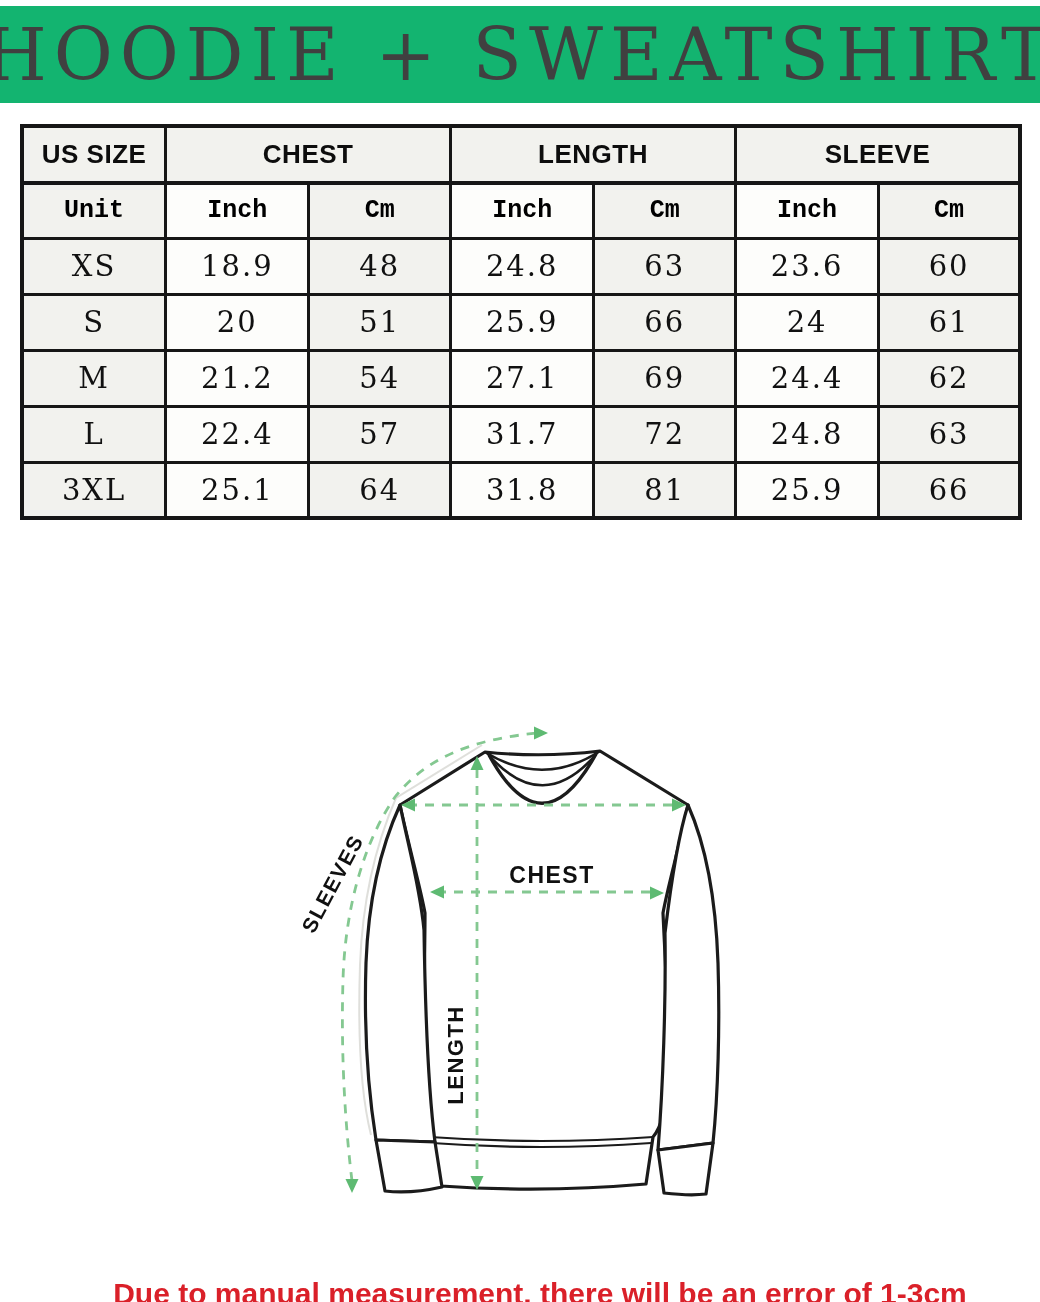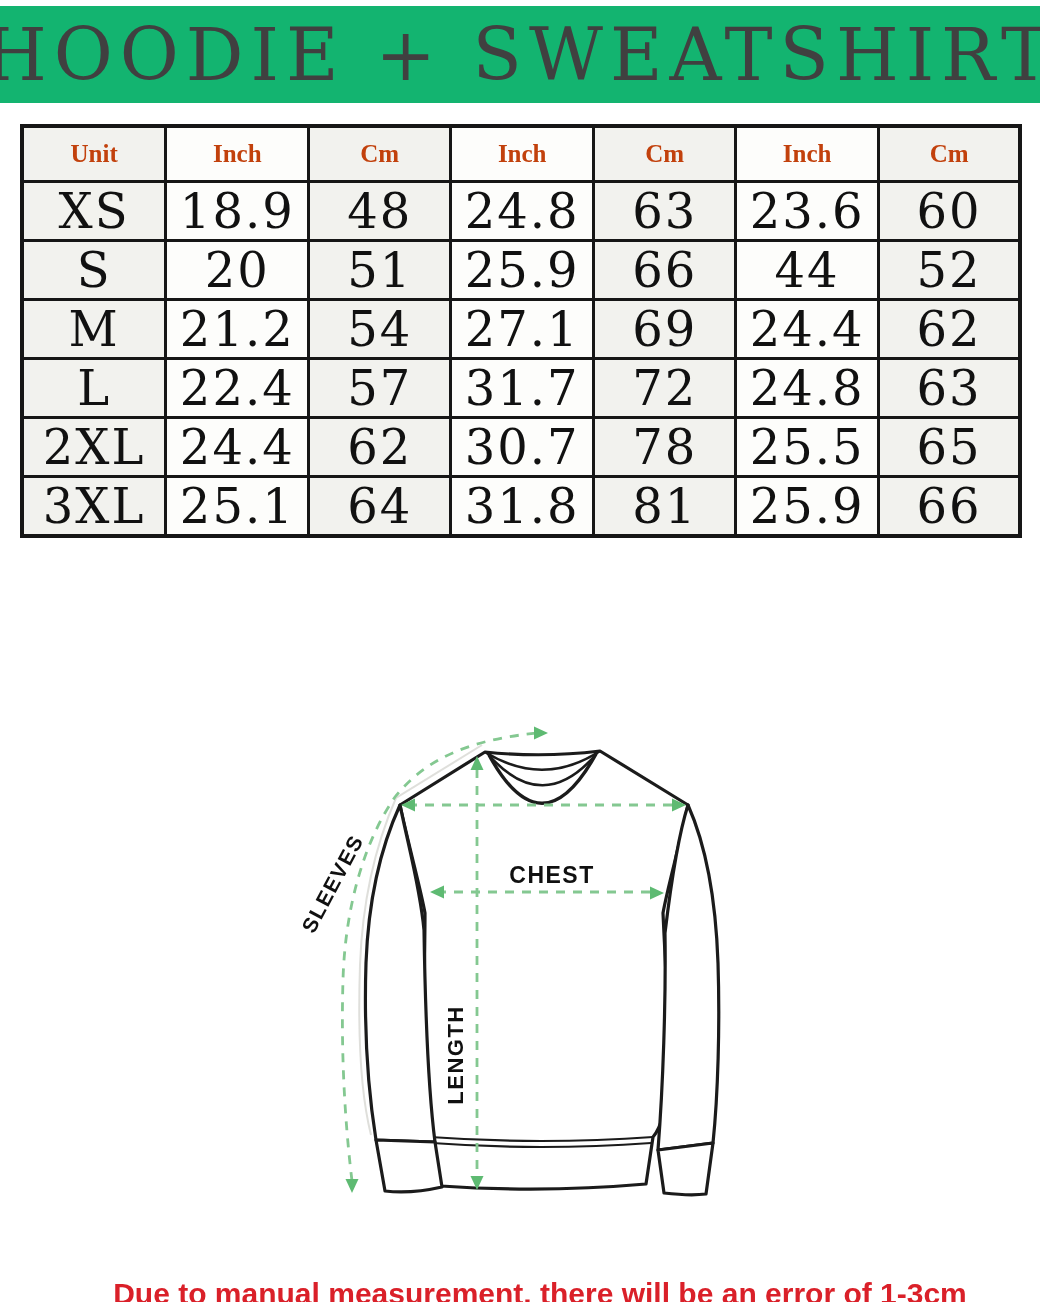--- a/index.html
+++ b/index.html
@@ -49,30 +49,30 @@
     font-family: "Liberation Sans", sans-serif;
     font-weight: bold;
     font-size: 26px;
     letter-spacing: 0.5px;
     color: #0d0d0d;
     background: #f2f2ee;
     border-bottom-width: 4px;
   }
   .size-table thead tr.unit-row th {
     height: 55px;
-    font-family: Liberation Serif, serif;
+    font-family: Liberation Mono, monospace;
     font-weight: bold;
     font-size: 25px;
-    color: #c2410c;
+    color: #000000;
   }
   .size-table tbody th, .size-table tbody td {
     height: 56px;
     font-family: "DejaVu Serif", "Liberation Serif", serif;
     font-weight: 400;
-    font-size: 48px;
+    font-size: 29px;
     letter-spacing: 2px;
     color: #111111;
   }
   
   .size-table tr.unit-row th:nth-child(odd),
   .size-table tbody tr :nth-child(odd) { background: #f2f2ee; }
   .size-table tr.unit-row th:nth-child(even),
   .size-table tbody tr :nth-child(even) { background: #fdfdfb; }
 
   
@@ -119,20 +119,26 @@
   <colgroup>
     <col style="width:14.4%">
     <col style="width:14.35%">
       <col style="width:14.2%">
     <col style="width:14.35%">
       <col style="width:14.2%">
     <col style="width:14.35%">
       <col style="width:14.15%">
   </colgroup>
   <thead>
+    <tr class="group-row">
+      <th>US SIZE</th>
+      <th colspan="2">CHEST</th>
+      <th colspan="2">LENGTH</th>
+      <th colspan="2">SLEEVE</th>
+    </tr>
     <tr class="unit-row">
       <th>Unit</th>
       <th>Inch</th>
       <th>Cm</th>
       <th>Inch</th>
       <th>Cm</th>
       <th>Inch</th>
       <th>Cm</th>
     </tr>
   </thead>
@@ -145,49 +151,40 @@
         <td>63</td>
         <td>23.6</td>
         <td>60</td>
       </tr>
       <tr>
         <th>S</th>
         <td>20</td>
         <td>51</td>
         <td>25.9</td>
         <td>66</td>
-        <td>44</td>
-        <td>52</td>
+        <td>24</td>
+        <td>61</td>
       </tr>
       <tr>
         <th>M</th>
         <td>21.2</td>
         <td>54</td>
         <td>27.1</td>
         <td>69</td>
         <td>24.4</td>
         <td>62</td>
       </tr>
       <tr>
         <th>L</th>
         <td>22.4</td>
         <td>57</td>
         <td>31.7</td>
         <td>72</td>
         <td>24.8</td>
         <td>63</td>
-      </tr>
-      <tr>
-        <th>2XL</th>
-        <td>24.4</td>
-        <td>62</td>
-        <td>30.7</td>
-        <td>78</td>
-        <td>25.5</td>
-        <td>65</td>
       </tr>
       <tr>
         <th>3XL</th>
         <td>25.1</td>
         <td>64</td>
         <td>31.8</td>
         <td>81</td>
         <td>25.9</td>
         <td>66</td>
       </tr>

